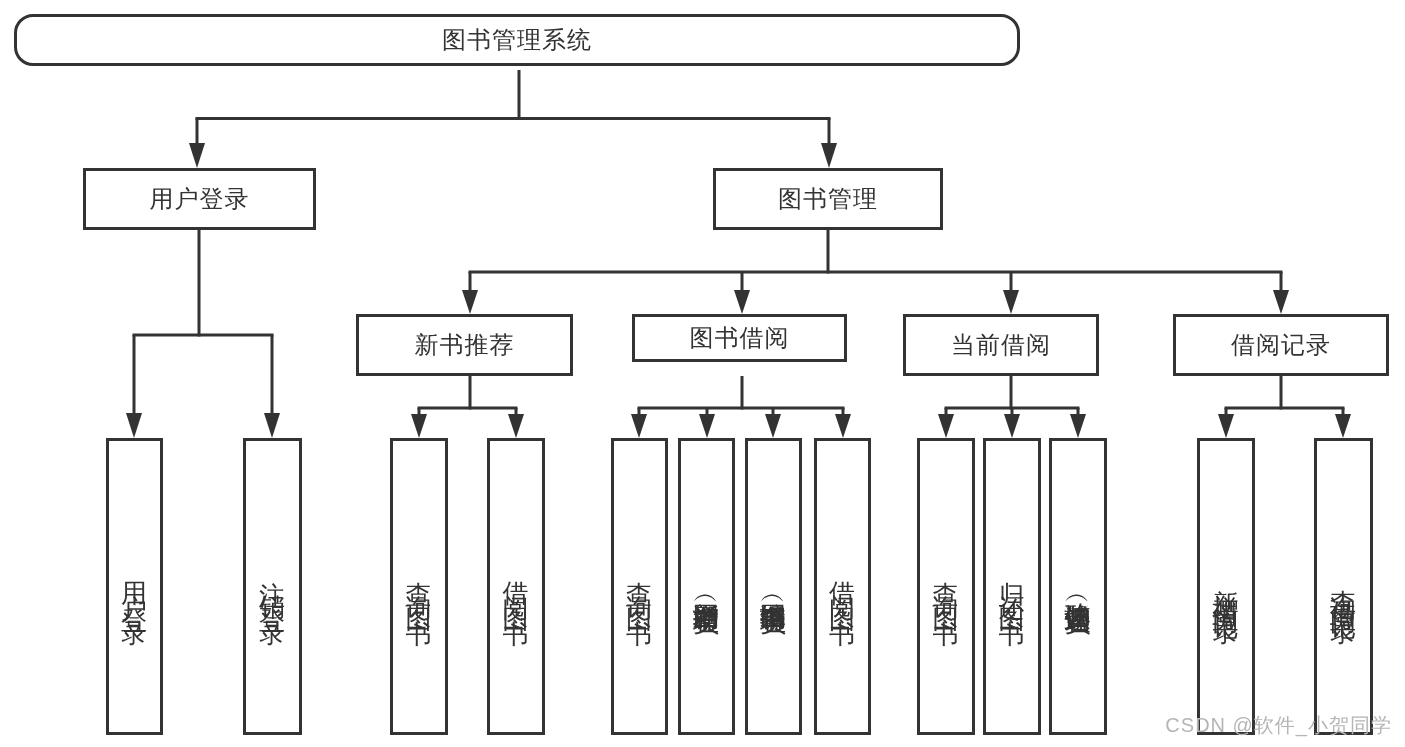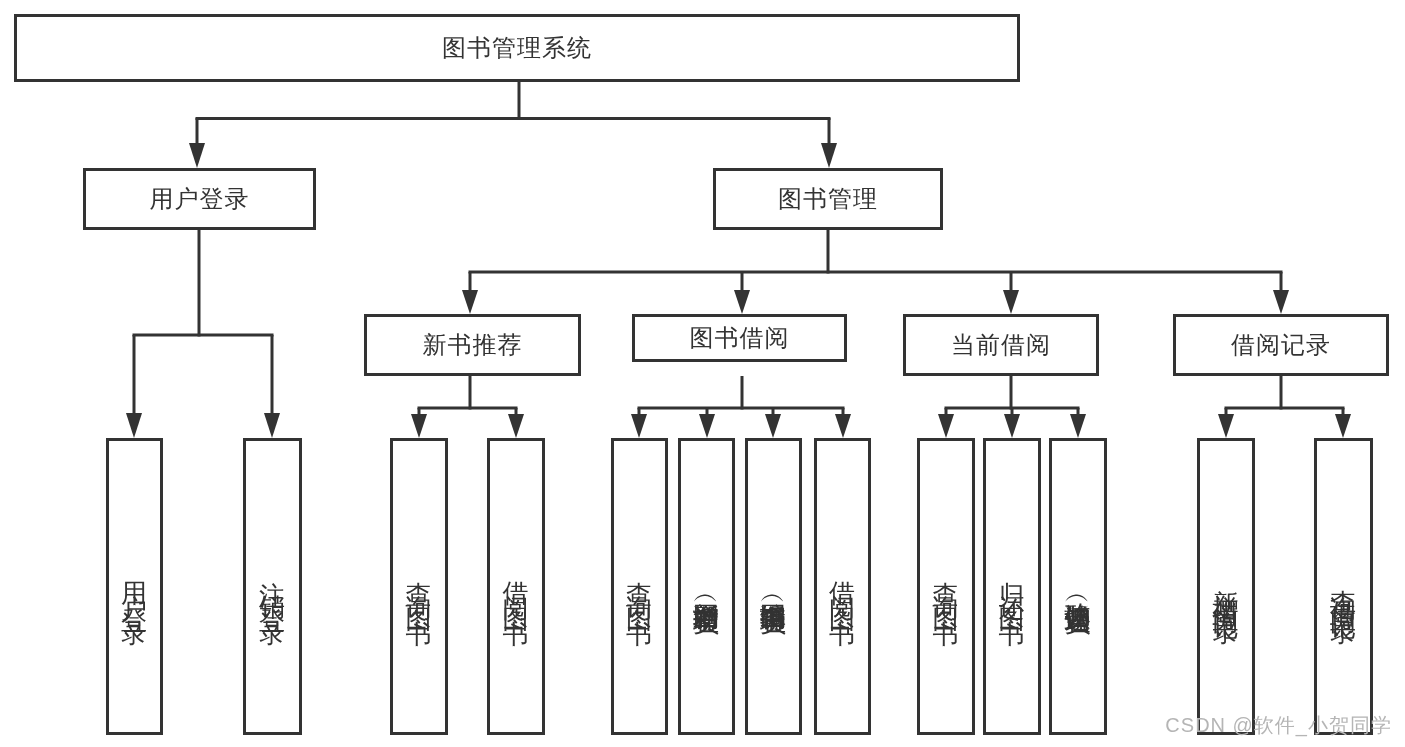--- a/index.html
+++ b/index.html
@@ -93,26 +93,26 @@
     <polygon points="1078,438 1070,414 1086,414"></polygon>
 
     <path d="M1281 376 V409.5"></path>
     <path d="M1224.5 408 H1344.5"></path>
     <path d="M1226 408 V418"></path>
     <polygon points="1226,438 1218,414 1234,414"></polygon>
     <path d="M1343 408 V418"></path>
     <polygon points="1343,438 1335,414 1351,414"></polygon>
   </svg>
 
-  <div class="box hbox" style="left:14px; top:14px; width:1006px; height:68px;">图书管理系统</div>
+  <div class="box hbox" style="left:14px; top:14px; width:1006px; height:52px;border-radius:19px;">图书管理系统</div>
 
   <div class="box hbox" style="left:83px; top:168px; width:233px; height:62px;">用户登录</div>
   <div class="box hbox" style="left:713px; top:168px; width:230px; height:62px;">图书管理</div>
 
-  <div class="box hbox" style="left:364px; top:314px; width:217px; height:62px;">新书推荐</div>
+  <div class="box hbox" style="left:356px; top:314px; width:217px; height:62px;">新书推荐</div>
   <div class="box hbox" style="left:632px; top:314px; width:215px; height:48px;">图书借阅</div>
   <div class="box hbox" style="left:903px; top:314px; width:196px; height:62px;">当前借阅</div>
   <div class="box hbox" style="left:1173px; top:314px; width:216px; height:62px;">借阅记录</div>
 
   <div class="box vbox" style="left:106px; top:438px; width:57px; height:297px;">
     <span class="ls4">用户登录</span>
   </div>
   <div class="box vbox" style="left:243px; top:438px; width:59px; height:297px;">
     <span class="ls4">注销登录</span>
   </div>

